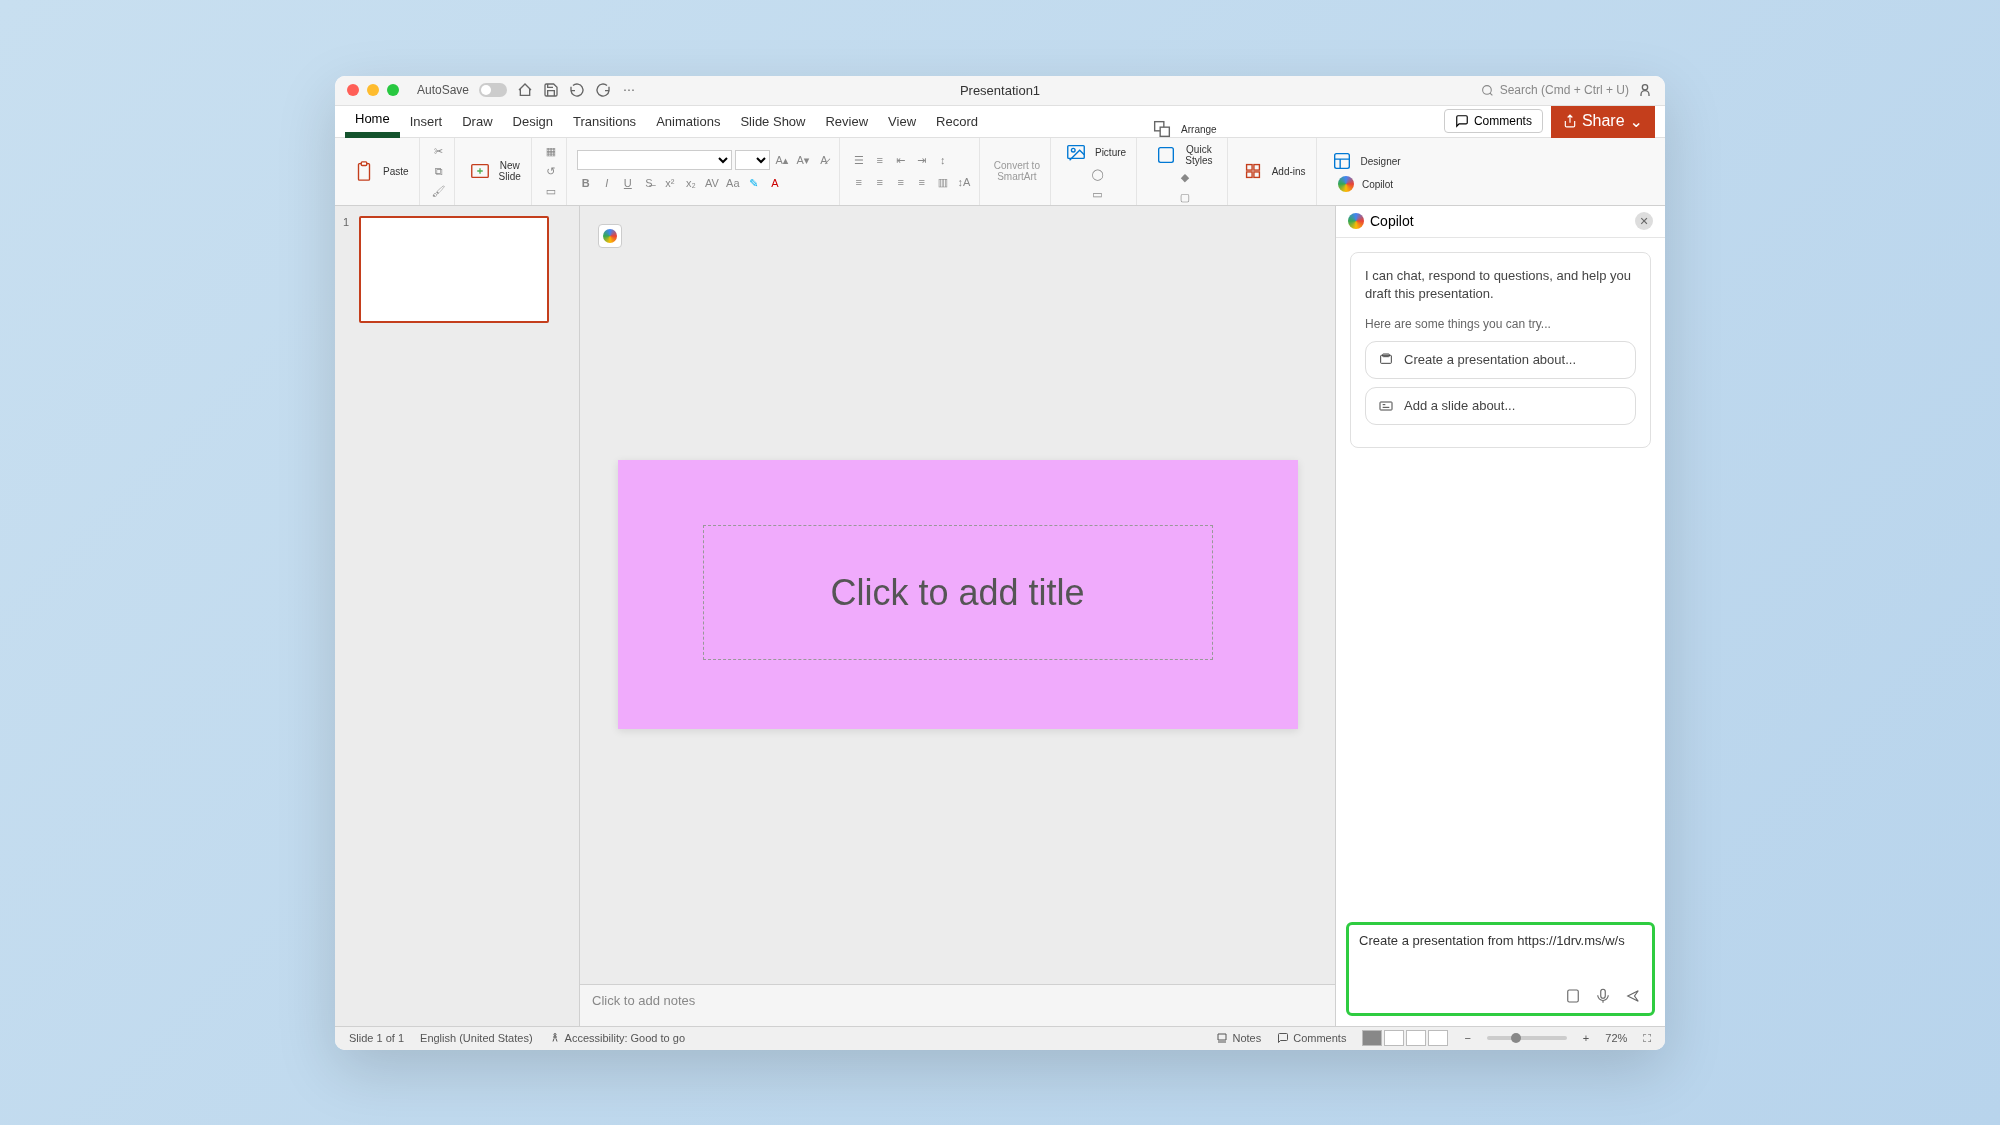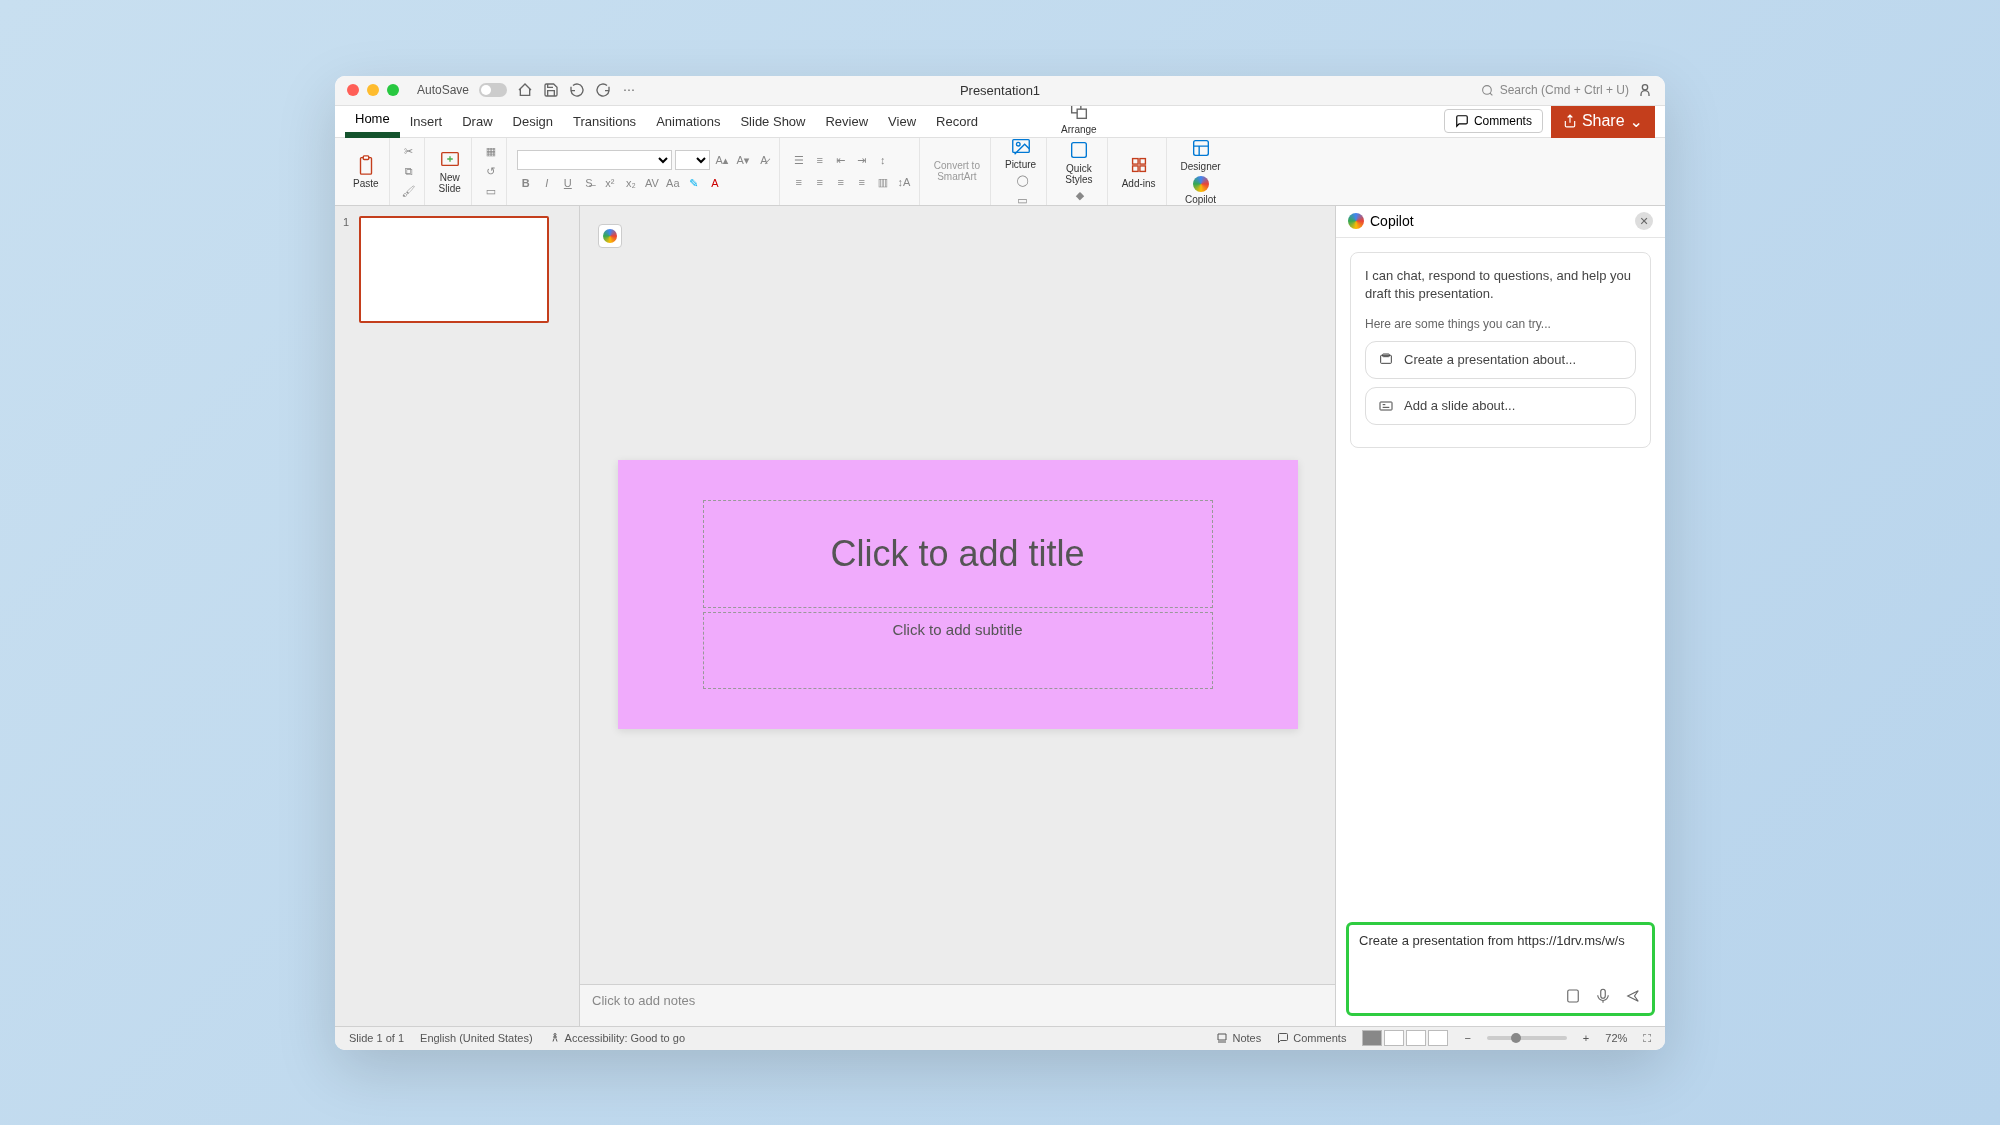--- a/index.html
+++ b/index.html
@@ -18,21 +18,21 @@
 .search-box { display: flex; align-items: center; gap: 6px; color: #888; font-size: 12px; }
 .ribbon-tabs { height: 32px; background: #fff; display: flex; align-items: center; padding: 0 10px; border-bottom: 1px solid #e0e0e0; }
 .rtab { padding: 6px 10px; font-size: 13px; color: #333; cursor: pointer; }
 .rtab.active { border-bottom: 6px solid #14532d; color: #000; font-weight: 500; }
 .rtab-spacer { flex: 1; }
 .comments-btn { display: flex; align-items: center; gap: 5px; border: 1px solid #ccc; border-radius: 4px; padding: 4px 10px; font-size: 12px; cursor: pointer; }
 .share-btn { display: flex; align-items: center; gap: 5px; background: #c43e1c; color: #fff; border-radius: 4px; padding: 19px 12px; font-size: 16px; cursor: pointer; margin-left: 8px; }
 .ribbon { height: 68px; background: #f8f8f8; border-bottom: 1px solid #d0d0d0; display: flex; align-items: center; padding: 0 8px; gap: 4px; }
 .rgroup { display: flex; flex-direction: column; align-items: center; padding: 2px 6px; height: 100%; justify-content: center; border-right: 1px solid #e5e5e5; }
 .rgroup:last-child { border-right: none; }
-.rbtn-lg { display: flex; flex-direction: column; align-items: center; gap: 2px; font-size: 10px; color: #333; cursor: pointer; padding: 2px 4px; }
+.rbtn-lg { display: flex; align-items: center; gap: 8px; font-size: 10px; color: #333; cursor: pointer; padding: 2px 4px; }
 .rbtn-lg svg { width: 22px; height: 22px; }
 .rbtn-sm { width: 18px; height: 18px; cursor: pointer; color: #888; display: flex; align-items: center; justify-content: center; font-size: 11px; }
 .rcol { display: flex; flex-direction: column; gap: 2px; }
 .rrow { display: flex; gap: 3px; align-items: center; }
 .font-select { width: 155px; height: 20px; border: 1px solid #ccc; font-size: 11px; background: #fff; }
 .size-select { width: 35px; height: 20px; border: 1px solid #ccc; font-size: 11px; background: #fff; }
 .main { flex: 1; display: flex; overflow: hidden; }
 .thumbs { width: 245px; background: #ececec; border-right: 1px solid #d0d0d0; padding: 10px 8px; }
 .thumb-item { display: flex; gap: 6px; }
 .thumb-num { font-size: 11px; color: #666; width: 10px; }
@@ -307,21 +307,20 @@
       </div>
     </div>
 
     <div class="canvas-area">
       <div class="slide-wrap">
         <div class="copilot-badge">
           <div class="cp-logo" style="width:14px;height:14px"></div>
         </div>
         <div class="slide">
           <div class="title-ph">Click to add title</div>
-          <div class="subtitle-ph">Click to add subtitle</div>
         </div>
       </div>
       <div class="notes">Click to add notes</div>
     </div>
 
     <div class="copilot-pane">
       <div class="cp-header">
         <div class="cp-logo"></div>
         <div class="cp-title">Copilot</div>
         <div class="cp-close">✕</div>

